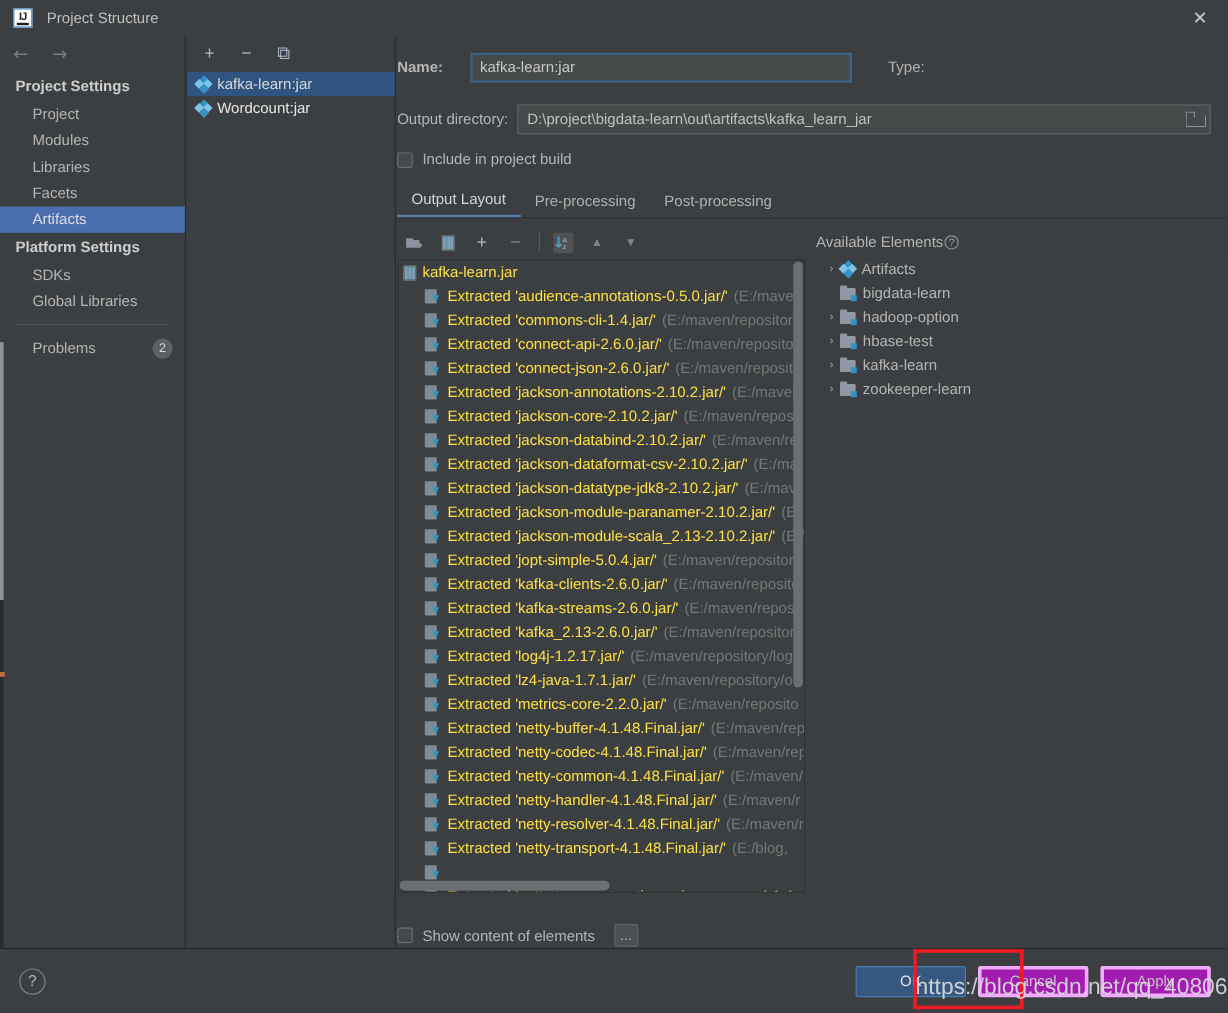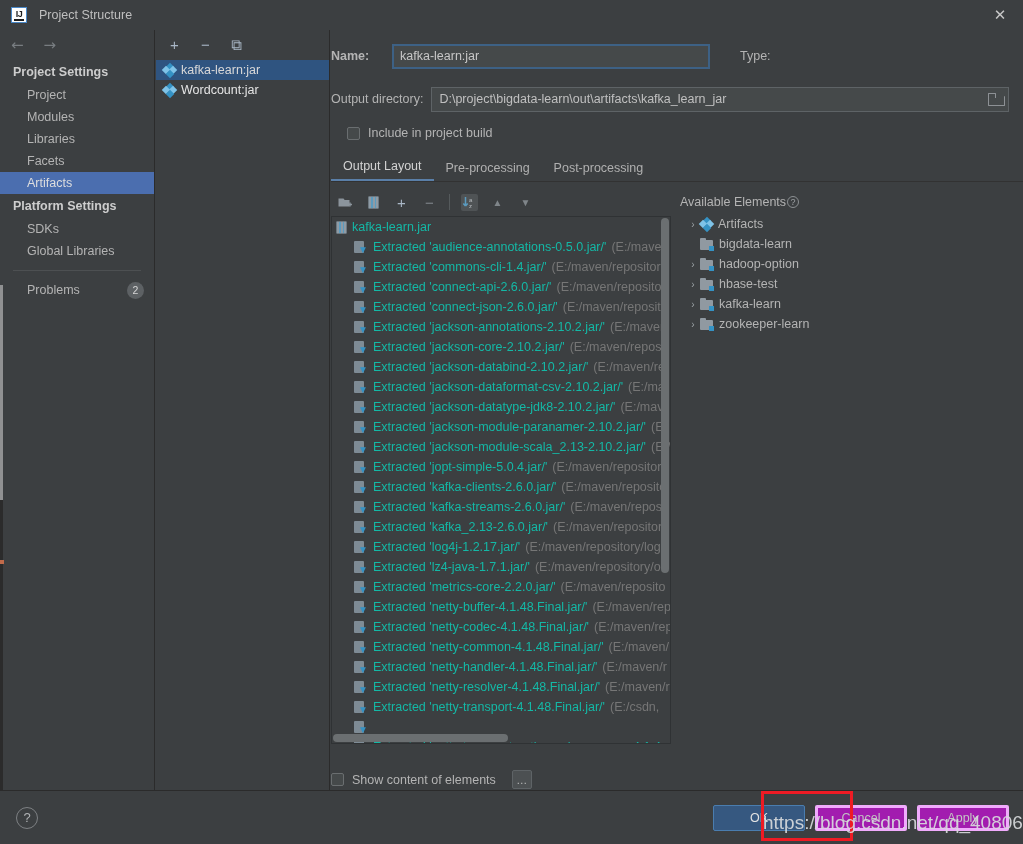--- a/index.html
+++ b/index.html
@@ -217,21 +217,21 @@
     position: absolute; left: 0; top: 26px;
     width: 340px; height: 528px;
     background: #3c3f41;
     border: 1px solid #2f3234;
     overflow: hidden;
   }
   .tree-row {
     height: 20px; display: flex; align-items: center;
     font-size: 12.5px; white-space: nowrap; padding-left: 4px;
   }
-  .tree-row .name { color: #14b8a6; }
+  .tree-row .name { color: #fde047; }
   .tree-row .path { color: #767676; margin-left: 5px; }
   .tree-row.root { padding-left: 4px; }
   .tree-row.child { padding-left: 22px; }
   .jar-ico {
     width: 11px; height: 13px; margin-right: 5px; flex: none;
     background: linear-gradient(90deg,#8f9ba5 0 20%, #5b9bbf 20% 45%, #8f9ba5 45% 65%, #5b9bbf 65% 80%, #8f9ba5 80% 100%);
     border: 1px solid #6d7880; border-radius: 1px;
   }
   .extr-ico {
     width: 14px; height: 13px; margin-right: 5px; flex: none;
@@ -445,21 +445,21 @@
     </div>
 
     <div class="form-row" style="margin-top:17px;">
       <span class="lbl">Output directory:</span>
       <div class="pathfield" style="width:578px; margin-left:8px;">
         <span>D:\project\bigdata-learn\out\artifacts\kafka_learn_jar</span>
         <span class="folder-ico"></span>
       </div>
     </div>
 
-    <div class="checkrow" style="margin-top:14px;padding-left:16px;">
+    <div class="checkrow" style="margin-top:14px;">
       <span class="cbox"></span>
       <span>Include in project build</span>
     </div>
 
     <div class="tabs" style="margin-top:16px;">
       <div class="tab active">Output Layout</div>
       <div class="tab">Pre-processing</div>
       <div class="tab">Post-processing</div>
     </div>
 
@@ -679,21 +679,21 @@
                 </span>
                 <span class="name">Extracted 'netty-resolver-4.1.48.Final.jar/'</span>
                 <span class="path">(E:/maven/r</span>
               </div>
               <div class="tree-row child">
                 <span class="extr-ico">
                   <span class="sheet"></span>
                   <span class="arr">▼</span>
                 </span>
                 <span class="name">Extracted 'netty-transport-4.1.48.Final.jar/'</span>
-                <span class="path">(E:/csdn,</span>
+                <span class="path">(E:/blog,</span>
               </div>
               <div class="tree-row child">
                 <span class="extr-ico">
                   <span class="sheet"></span>
                   <span class="arr">▼</span>
                 </span>
               </div>
               <div class="tree-row child">
                 <span class="extr-ico">
                   <span class="sheet"></span>

